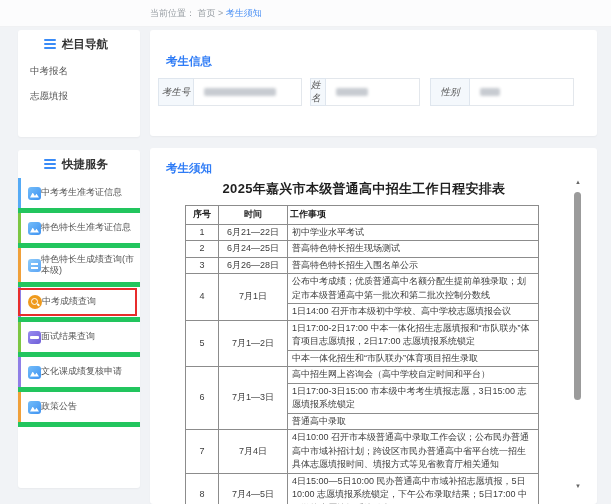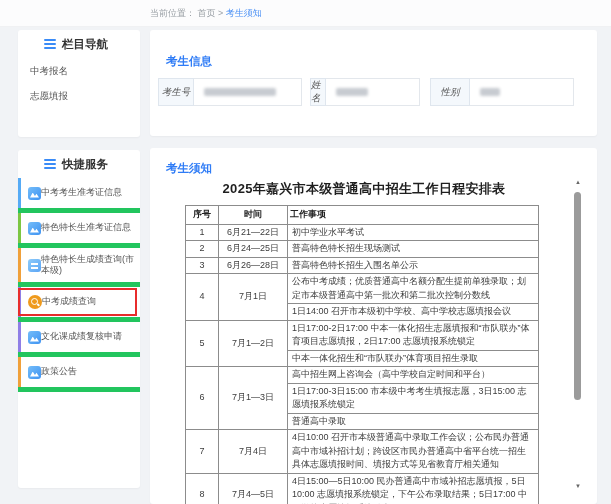--- a/index.html
+++ b/index.html
@@ -126,20 +126,25 @@
   </div>
 
   <div class="svc-item h30">
     <span class="strip s-purple"></span>
     <span class="ic-search"></span>
     <span class="svc-label">中考成绩查询</span>
     <span class="redbox"></span>
   </div>
 
 
+  <div class="svc-item h30">
+    <span class="strip s-green"></span>
+    <span class="sq ic-cardpurple"></span>
+    <span class="svc-label">面试结果查询</span>
+  </div>
 
   <div class="svc-item h30">
     <span class="strip s-purple"></span>
     <span class="sq ic-imgblue"></span>
     <span class="svc-label">文化课成绩复核申请</span>
   </div>
 
   <div class="svc-item h30">
     <span class="strip s-orange"></span>
     <span class="sq ic-imgblue"></span>

